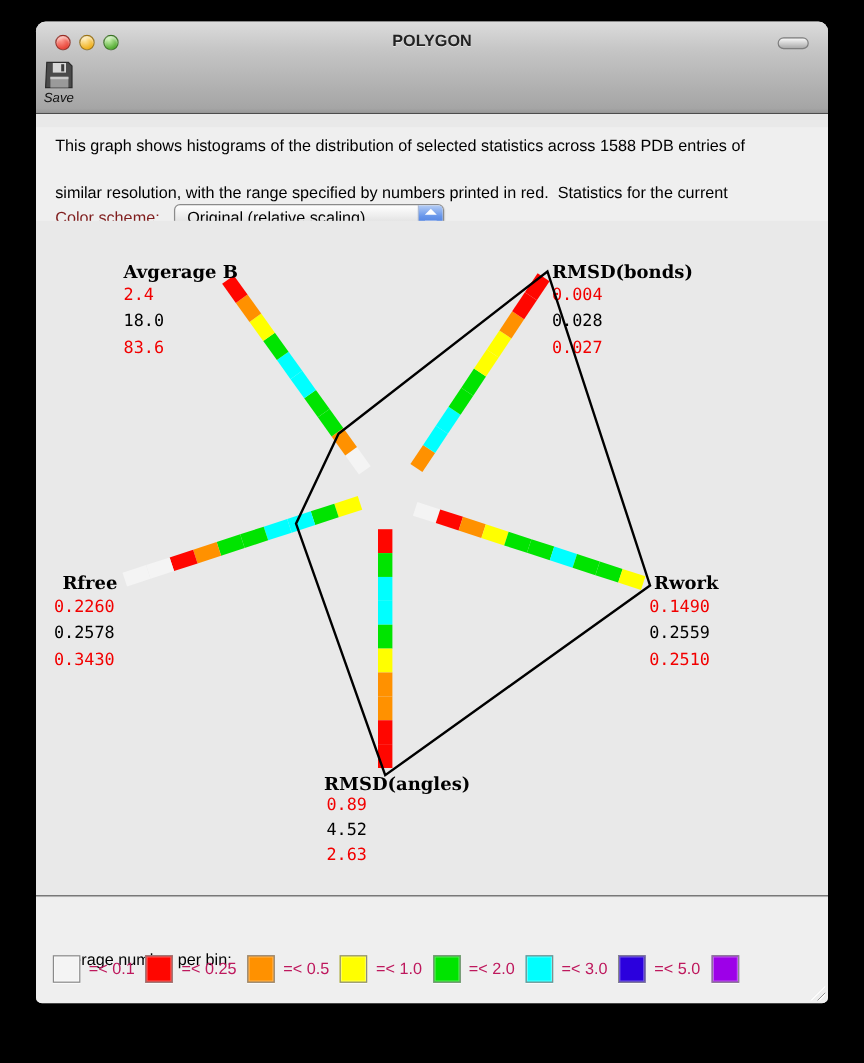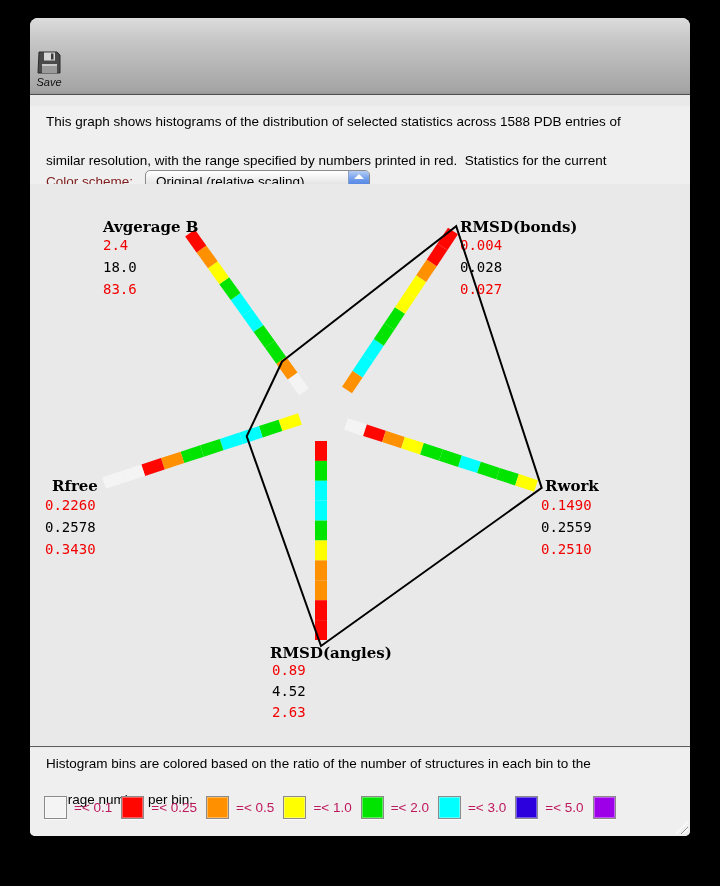--- a/index.html
+++ b/index.html
@@ -58,20 +58,27 @@
   .grip{position:absolute;right:2px;bottom:2px;width:13px;height:13px;
     background:repeating-linear-gradient(135deg, transparent 0px, transparent 3px, #8f8f8f 3px, #8f8f8f 4px, #fdfdfd 4px, #fdfdfd 5px);
     clip-path:polygon(100% 0, 100% 100%, 0 100%);}
 </style>
 </head>
 <body>
 
 <div class="window">
 
   <div class="chrome">
+    <div class="titlebar">
+      <div class="tl red"></div>
+      <div class="tl yellow"></div>
+      <div class="tl green"></div>
+      <div class="win-title">POLYGON</div>
+      <div class="capsule"></div>
+    </div>
     <div class="save-btn">
       <svg width="26" height="25" viewBox="0 0 26 25">
         <path d="M3 2 h18 l3 3 v18 h-22 z" fill="#4a4a4a" stroke="#2c2c2c" stroke-width="1"></path>
         <rect x="8" y="2.5" width="11" height="8" fill="#d8d8d8"></rect>
         <rect x="15" y="3.5" width="2.5" height="6" fill="#3a3a3a"></rect>
         <rect x="6" y="14" width="15" height="9" fill="#9a9a9a"></rect>
         <rect x="6" y="14" width="15" height="2" fill="#c9c9c9"></rect>
       </svg>
       <div class="save-label">Save</div>
     </div>
@@ -173,21 +180,21 @@
         </g>
         <text x="22" y="307" class="ax-title">Rfree</text>
         <text x="15" y="326" class="ax-val red">0.2260</text>
         <text x="15" y="348" class="ax-val black">0.2578</text>
         <text x="15" y="370" class="ax-val red">0.3430</text>
         <polygon points="252.1,177.5 426.2,42.2 511.7,303.9 291.0,462.0 216.7,252.4" fill="none" stroke="#000000" stroke-width="2"></polygon>
       </svg>
   </div>
 
   <div class="legend">
-    <div class="legend-text"><span>Histogram bins are colored based on the ratio of the number of structures in each bin to the</span><br>
+    <div class="legend-text"><br>
 <span>average number per bin:</span></div>
     <div class="bins-row">
         <div class="bin-item">
           <span class="bin-swatch" style="background: rgb(244, 244, 244);"></span>
           <span class="bin-label">=&lt; 0.1</span>
         </div>
         <div class="bin-item">
           <span class="bin-swatch" style="background: rgb(255, 6, 0);"></span>
           <span class="bin-label">=&lt; 0.25</span>
         </div>

